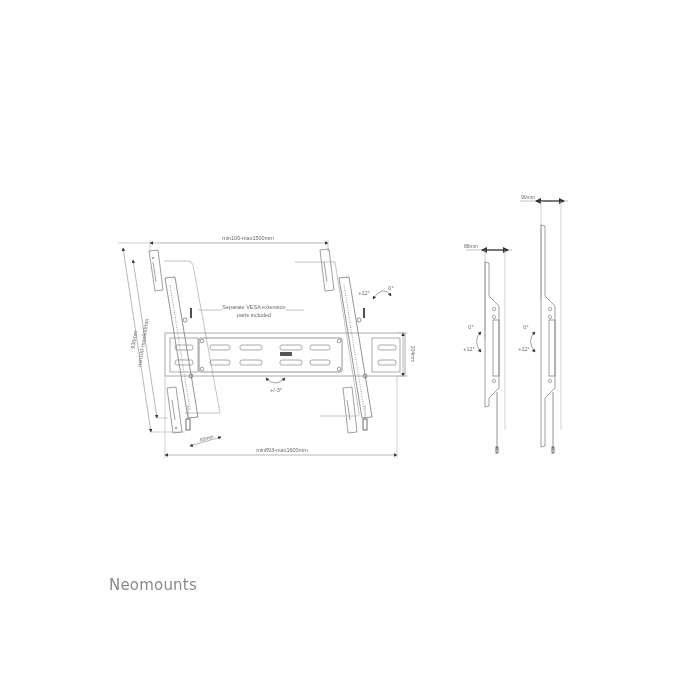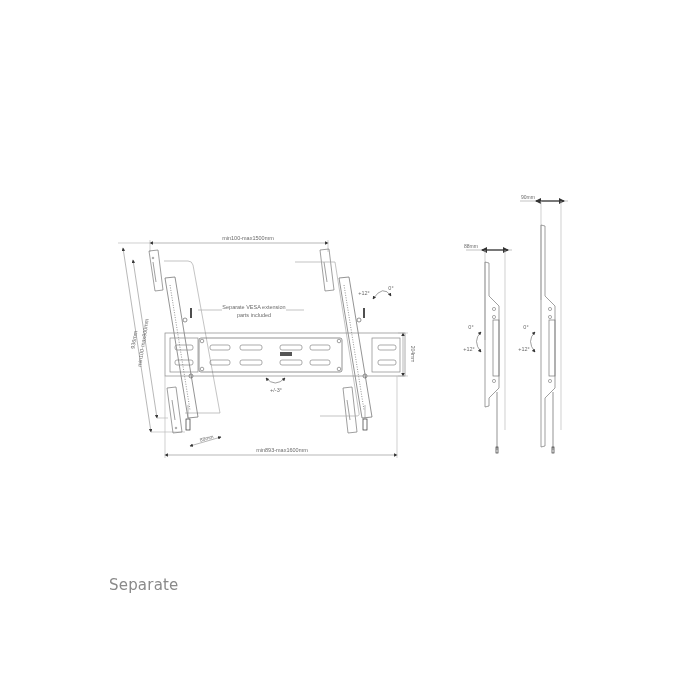--- a/index.html
+++ b/index.html
@@ -169,13 +169,13 @@
     <circle cx="550" cy="381" r="1.6"></circle>
     <line x1="553" y1="392" x2="553" y2="450" stroke="#666"></line>
     <rect x="552" y="447" width="2" height="6" stroke="#333"></rect>
     <path d="M535,332 Q526,341 535,352" stroke="#777" marker-start="url(#arr)" marker-end="url(#arr)"></path>
     <text x="526" y="329" font-size="5.5" text-anchor="middle" stroke="none">0°</text>
     <text x="524" y="351" font-size="5.5" text-anchor="middle" stroke="none">+12°</text>
   </g>
 </svg>
 </div>
 
-<div class="brand">Separate</div>
+<div class="brand">Neomounts</div>
 
 </body></html>

